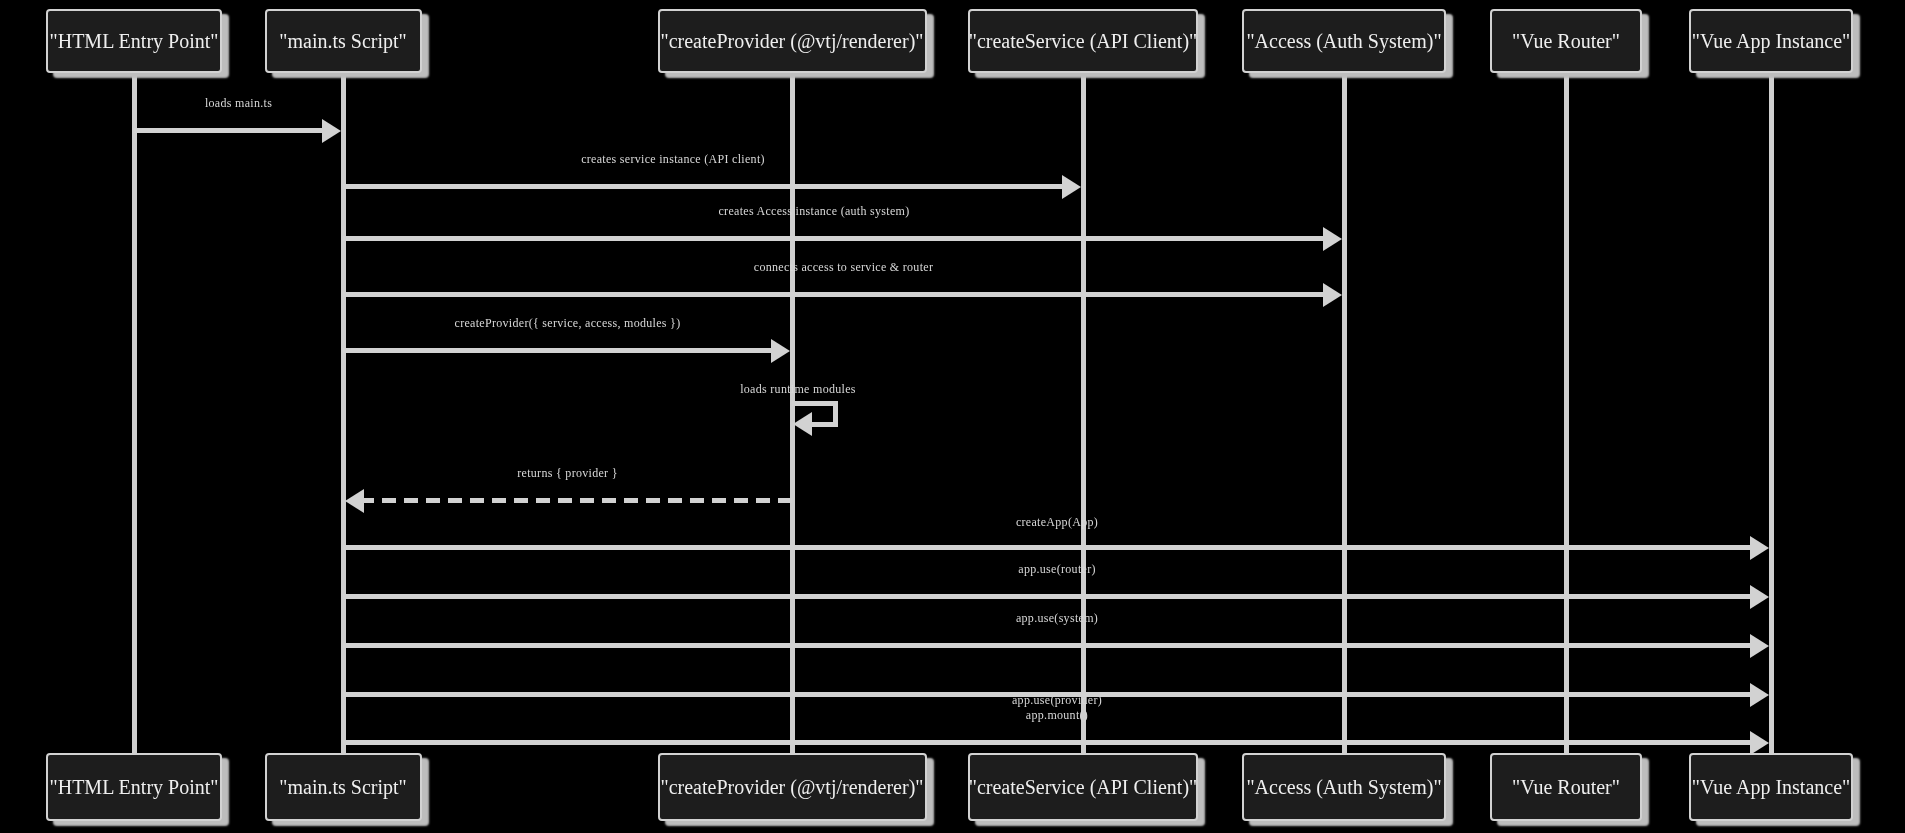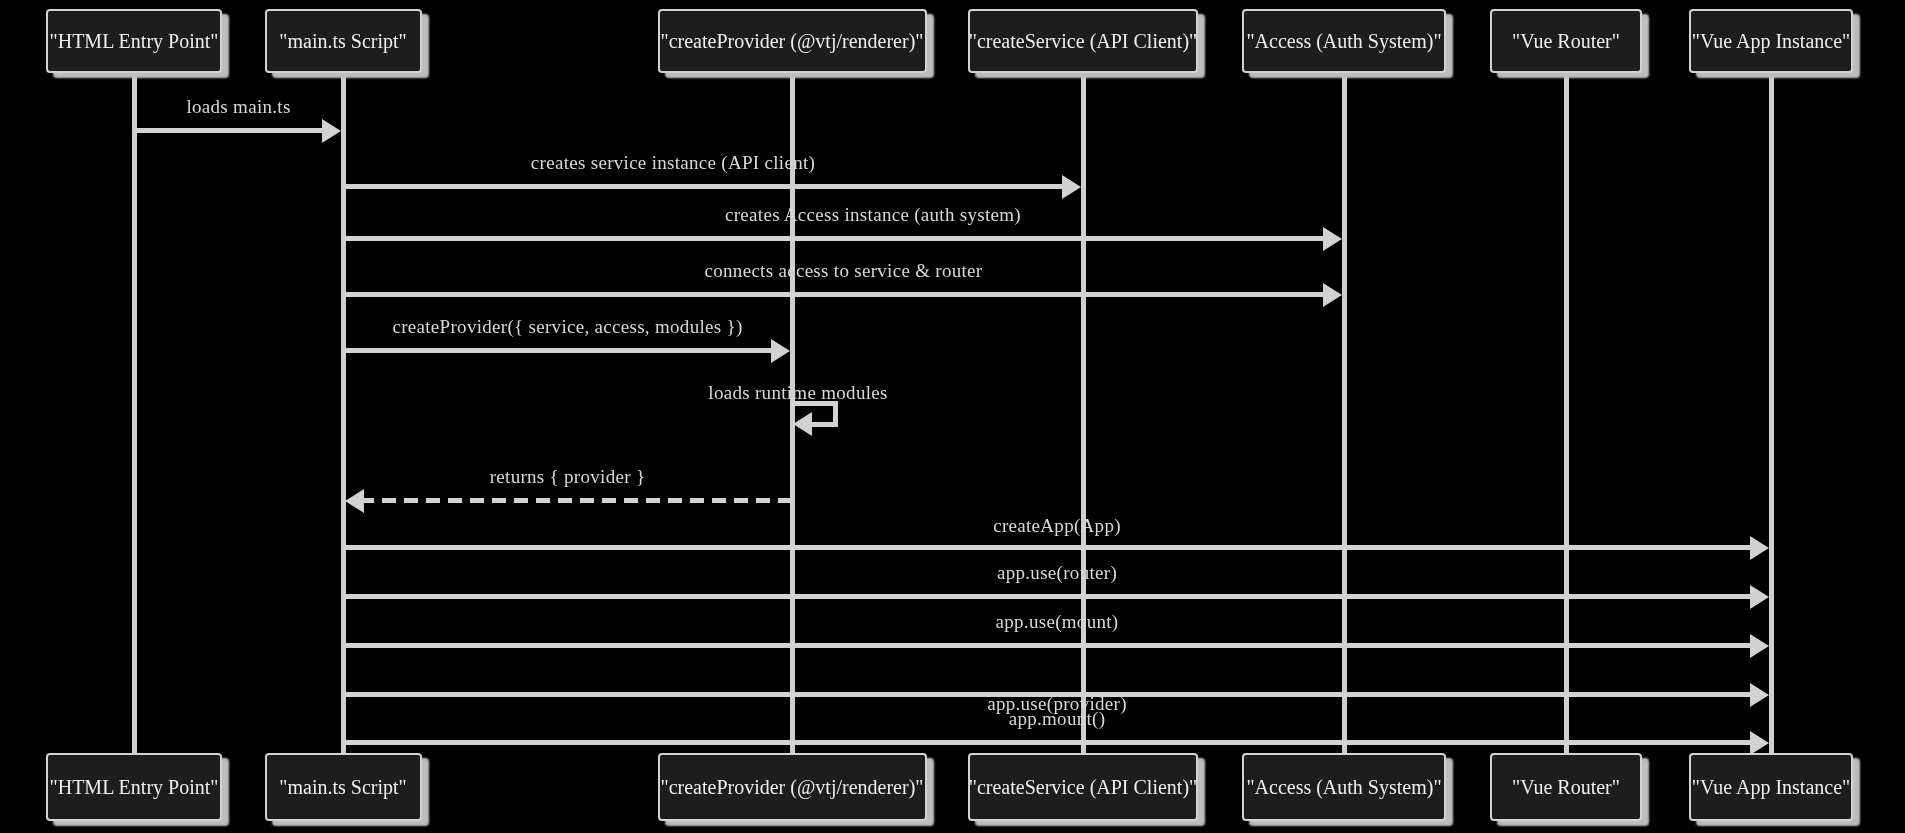--- a/index.html
+++ b/index.html
@@ -25,21 +25,21 @@
     border-top:12px solid transparent; border-bottom:12px solid transparent;
     border-left:19px solid #d2d2d2; filter:blur(0.4px);
   }
   .arrow-left {
     position:absolute; width:0; height:0;
     border-top:12px solid transparent; border-bottom:12px solid transparent;
     border-right:19px solid #d2d2d2; filter:blur(0.4px);
   }
   .msg-label {
     position:absolute; transform:translateX(-50%);
-    color:#d8d8d8; font-size:19px; white-space:nowrap;
+    color:#d8d8d8; font-size:12px; white-space:nowrap;
     filter:blur(0.55px); letter-spacing:0.3px;
   }
   .seg { position:absolute; background:#d2d2d2; filter:blur(0.4px); }
   #watermark {
     position:absolute; right:22px; top:771px; z-index:30;
     color:#ffffff; font-size:32px; font-weight:bold; letter-spacing:2px;
     font-family:"DejaVu Sans", sans-serif; white-space:nowrap;
     text-shadow:2px 2px 1px #000, -2px -2px 1px #000, 2px -2px 1px #000, -2px 2px 1px #000, 0 0 6px #000;
   }
 </style>
@@ -95,21 +95,21 @@
     </div>
     <div class="pbox" style="left: 1689px; top: 753px; width: 164px; height: 68px;">
       <span>"Vue App Instance"</span>
     </div>
     <div class="msg-label" style="left: 238.5px; top: 96px;">loads main.ts</div>
     <div class="msg-line" style="left: 134px; top: 128px; width: 192px;"></div>
     <div class="arrow-right" style="left: 322px; top: 119px;"></div>
     <div class="msg-label" style="left: 673px; top: 152px;">creates service instance (API client)</div>
     <div class="msg-line" style="left: 343px; top: 184px; width: 723px;"></div>
     <div class="arrow-right" style="left: 1062px; top: 175px;"></div>
-    <div class="msg-label" style="left: 873px; top: 204px;">creates Access instance (auth system)</div>
+    <div class="msg-label" style="left: 814px; top: 204px;">creates Access instance (auth system)</div>
     <div class="msg-line" style="left: 343px; top: 236px; width: 984px;"></div>
     <div class="arrow-right" style="left: 1323px; top: 227px;"></div>
     <div class="msg-label" style="left: 843.5px; top: 260px;">connects access to service &amp; router</div>
     <div class="msg-line" style="left: 343px; top: 292px; width: 984px;"></div>
     <div class="arrow-right" style="left: 1323px; top: 283px;"></div>
     <div class="msg-label" style="left: 567.5px; top: 316px; text-align: center;">createProvider({ service, access, modules })</div>
     <div class="msg-line" style="left: 343px; top: 348px; width: 432px;"></div>
     <div class="arrow-right" style="left: 771px; top: 339px;"></div>
     <div class="msg-label" style="left: 798px; top: 370px; margin-top: 12px;">loads runtime modules</div>
     <div class="seg" style="left: 792px; top: 401px; width: 46px; height: 5px;"></div>
@@ -118,21 +118,21 @@
     <div class="arrow-left" style="left: 793px; top: 412px;"></div>
     <div class="msg-label" style="left: 567.5px; top: 466px;">returns { provider }</div>
     <div class="msg-line dashed" style="left: 360px; top: 498px; width: 432px;"></div>
     <div class="arrow-left" style="left: 345px; top: 489px;"></div>
     <div class="msg-label" style="left: 1057px; top: 515px;">createApp(App)</div>
     <div class="msg-line" style="left: 343px; top: 545px; width: 1411px;"></div>
     <div class="arrow-right" style="left: 1750px; top: 536px;"></div>
     <div class="msg-label" style="left: 1057px; top: 562px;">app.use(router)</div>
     <div class="msg-line" style="left: 343px; top: 594px; width: 1411px;"></div>
     <div class="arrow-right" style="left: 1750px; top: 585px;"></div>
-    <div class="msg-label" style="left: 1057px; top: 611px;">app.use(mount)</div>
+    <div class="msg-label" style="left: 1057px; top: 611px;">app.use(system)</div>
     <div class="msg-line" style="left: 343px; top: 643px; width: 1411px;"></div>
     <div class="arrow-right" style="left: 1750px; top: 634px;"></div>
     <div class="msg-label" style="left: 1057px; top: 660px; margin-top: 33px;">app.use(provider)</div>
     <div class="msg-line" style="left: 343px; top: 692px; width: 1411px;"></div>
     <div class="arrow-right" style="left: 1750px; top: 683px;"></div>
     <div class="msg-label" style="left: 1057px; top: 708px;">app.mount()</div>
     <div class="msg-line" style="left: 343px; top: 740px; width: 1411px;"></div>
     <div class="arrow-right" style="left: 1750px; top: 731px;"></div>
   </div>
 

